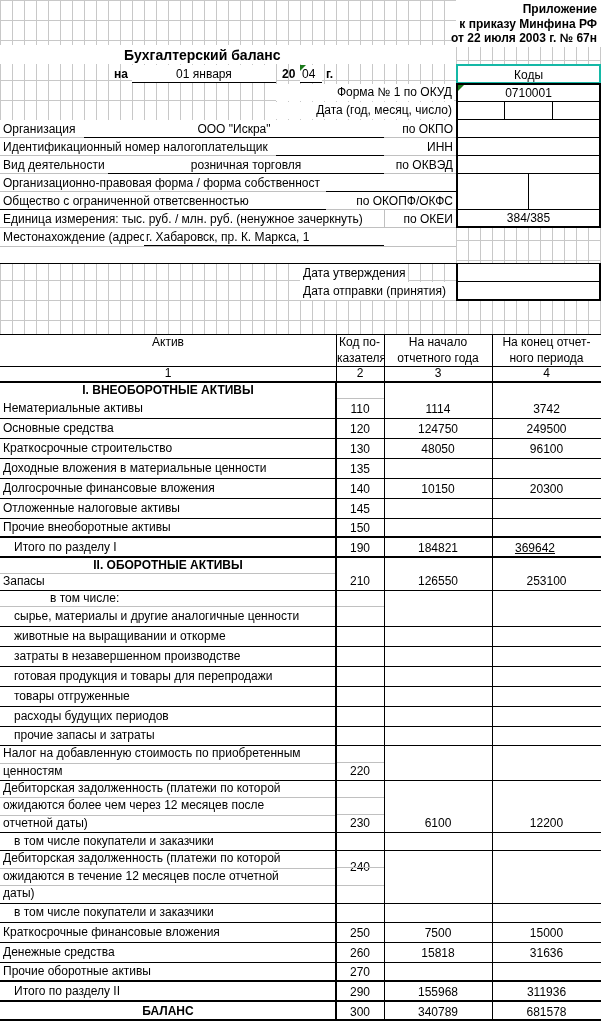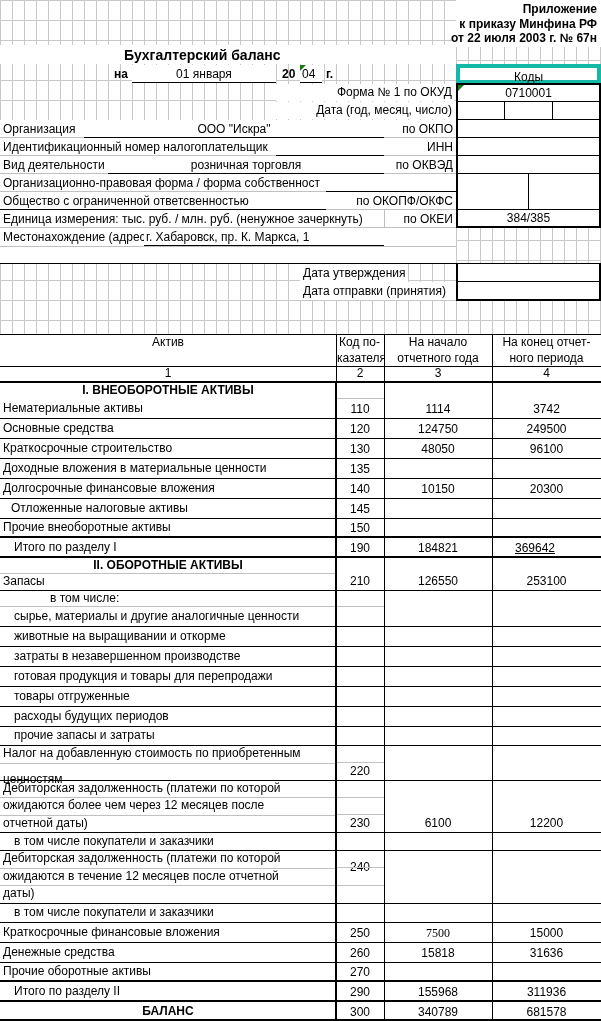--- a/index.html
+++ b/index.html
@@ -32,21 +32,21 @@
 <div class="cell" style="left:0;top:45px;width:456px;height:19px;"></div>
 <div class="txt b" style="left:124px;top:46px;font-size:14px;">Бухгалтерский баланс</div>
 
 <div class="txt b" style="left:114px;top:65px;">на</div>
 <div class="cell c" style="left:132px;top:65px;width:144px;height:18px;border-bottom:1px solid #000;line-height:18px;">01 января</div>
 <div class="txt b" style="left:282px;top:65px;">20</div>
 <div class="cell" style="left:300px;top:65px;width:22px;height:18px;border-bottom:1px solid #000;line-height:18px;padding-left:2px;">04</div>
 <div class="tri" style="left:300px;top:65px;"></div>
 <div class="txt b" style="left:326px;top:65px;">г.</div>
 
-<div class="cell c" style="left:456px;top:64px;width:145px;height:20px;border:4px solid #14b8a6;line-height:18px;">Коды</div>
+<div class="cell c" style="left:456px;top:64px;width:145px;height:20px;border:2px solid #14b8a6;line-height:18px;">Коды</div>
 <div class="cell" style="left:456px;top:83px;width:145px;height:145px;border:2px solid #000;"></div>
 <div class="cell c" style="left:458px;top:85px;width:141px;height:17px;line-height:17px;border-bottom:1px solid #000;">0710001</div>
 <div class="tri" style="left:458px;top:85px;"></div>
 <div class="hl" style="left:458px;top:119px;width:141px;height:1px;"></div>
 <div class="hl" style="left:504px;top:102px;width:1px;height:17px;"></div>
 <div class="hl" style="left:552px;top:102px;width:1px;height:17px;"></div>
 <div class="hl" style="left:458px;top:137px;width:141px;height:1px;"></div>
 <div class="hl" style="left:458px;top:155px;width:141px;height:1px;"></div>
 <div class="hl" style="left:458px;top:173px;width:141px;height:1px;"></div>
 <div class="hl" style="left:528px;top:173px;width:1px;height:36px;"></div>
@@ -134,21 +134,21 @@
     <div class="txt c" style="left:384px;top:440px;width:108px;">48050</div>
     <div class="txt c" style="left:492px;top:440px;width:109px;">96100</div>
     <div class="txt" style="left:3px;top:458px;line-height:20px;">Доходные вложения в материальные ценности</div>
     <div class="txt c" style="left:336px;top:460px;width:48px;">135</div>
     <div class="txt c" style="left:384px;top:460px;width:108px;"></div>
     <div class="txt c" style="left:492px;top:460px;width:109px;"></div>
     <div class="txt" style="left:3px;top:478px;line-height:20px;">Долгосрочные финансовые вложения</div>
     <div class="txt c" style="left:336px;top:480px;width:48px;">140</div>
     <div class="txt c" style="left:384px;top:480px;width:108px;">10150</div>
     <div class="txt c" style="left:492px;top:480px;width:109px;">20300</div>
-    <div class="txt" style="left:3px;top:498px;line-height:20px;margin-left:8px;">Отложенные налоговые активы</div>
+    <div class="txt" style="left:3px;top:498px;line-height:20px;">Отложенные налоговые активы</div>
     <div class="txt c" style="left:336px;top:500px;width:48px;">145</div>
     <div class="txt c" style="left:384px;top:500px;width:108px;"></div>
     <div class="txt c" style="left:492px;top:500px;width:109px;"></div>
     <div class="txt" style="left:3px;top:518px;line-height:19px;">Прочие внеоборотные активы</div>
     <div class="txt c" style="left:336px;top:519px;width:48px;">150</div>
     <div class="txt c" style="left:384px;top:519px;width:108px;"></div>
     <div class="txt c" style="left:492px;top:519px;width:109px;"></div>
     <div class="txt" style="left:14px;top:537px;line-height:20px;">Итого по разделу I</div>
     <div class="txt c" style="left:336px;top:539px;width:48px;">190</div>
     <div class="txt c" style="left:384px;top:539px;width:108px;">184821</div>
@@ -184,21 +184,21 @@
     <div class="txt" style="left:14px;top:706px;line-height:20px;">расходы будущих периодов</div>
     <div class="txt c" style="left:336px;top:708px;width:48px;"></div>
     <div class="txt c" style="left:384px;top:708px;width:108px;"></div>
     <div class="txt c" style="left:492px;top:708px;width:109px;"></div>
     <div class="txt" style="left:14px;top:726px;line-height:19px;">прочие запасы и затраты</div>
     <div class="txt c" style="left:336px;top:727px;width:48px;"></div>
     <div class="txt c" style="left:384px;top:727px;width:108px;"></div>
     <div class="txt c" style="left:492px;top:727px;width:109px;"></div>
     <div class="txt" style="left:3px;top:745px;line-height:17.5px;">Налог на добавленную стоимость по приобретенным</div>
     <div class="hl" style="left:0px;top:763px;width:336px;height:1px;background:#c0c0c0"></div>
-    <div class="txt" style="left:3px;top:762.5px;line-height:17.5px;margin-top:8px;">ценностям</div>
+    <div class="txt" style="left:3px;top:762.5px;line-height:17.5px;">ценностям</div>
     <div class="txt c" style="left:336px;top:762px;width:48px;">220</div>
     <div class="txt c" style="left:384px;top:762px;width:108px;"></div>
     <div class="txt c" style="left:492px;top:762px;width:109px;"></div>
     <div class="txt" style="left:3px;top:780px;line-height:17.333333333333332px;">Дебиторская задолженность (платежи по которой</div>
     <div class="hl" style="left:0px;top:797px;width:336px;height:1px;background:#c0c0c0"></div>
     <div class="txt" style="left:3px;top:797.3333333333334px;line-height:17.333333333333332px;">ожидаются более чем через 12 месяцев после</div>
     <div class="hl" style="left:0px;top:815px;width:336px;height:1px;background:#c0c0c0"></div>
     <div class="txt" style="left:3px;top:814.6666666666666px;line-height:17.333333333333332px;">отчетной даты)</div>
     <div class="txt c" style="left:336px;top:814px;width:48px;">230</div>
     <div class="txt c" style="left:384px;top:814px;width:108px;">6100</div>
@@ -214,21 +214,21 @@
     <div class="txt" style="left:3px;top:885.3333333333334px;line-height:17.666666666666668px;">даты)</div>
     <div class="txt c" style="left:336px;top:858px;width:48px;">240</div>
     <div class="txt c" style="left:384px;top:885px;width:108px;"></div>
     <div class="txt c" style="left:492px;top:885px;width:109px;"></div>
     <div class="txt" style="left:14px;top:903px;line-height:19px;">в том числе покупатели и заказчики</div>
     <div class="txt c" style="left:336px;top:904px;width:48px;"></div>
     <div class="txt c" style="left:384px;top:904px;width:108px;"></div>
     <div class="txt c" style="left:492px;top:904px;width:109px;"></div>
     <div class="txt" style="left:3px;top:922px;line-height:20px;">Краткосрочные финансовые вложения</div>
     <div class="txt c" style="left:336px;top:924px;width:48px;">250</div>
-    <div class="txt c" style="left:384px;top:924px;width:108px;font-family:Liberation Serif, serif;">7500</div>
+    <div class="txt c" style="left:384px;top:924px;width:108px;">7500</div>
     <div class="txt c" style="left:492px;top:924px;width:109px;">15000</div>
     <div class="txt" style="left:3px;top:942px;line-height:20px;">Денежные средства</div>
     <div class="txt c" style="left:336px;top:944px;width:48px;">260</div>
     <div class="txt c" style="left:384px;top:944px;width:108px;">15818</div>
     <div class="txt c" style="left:492px;top:944px;width:109px;">31636</div>
     <div class="txt" style="left:3px;top:962px;line-height:19px;">Прочие оборотные активы</div>
     <div class="txt c" style="left:336px;top:963px;width:48px;">270</div>
     <div class="txt c" style="left:384px;top:963px;width:108px;"></div>
     <div class="txt c" style="left:492px;top:963px;width:109px;"></div>
     <div class="txt" style="left:14px;top:981px;line-height:20px;">Итого по разделу II</div>

